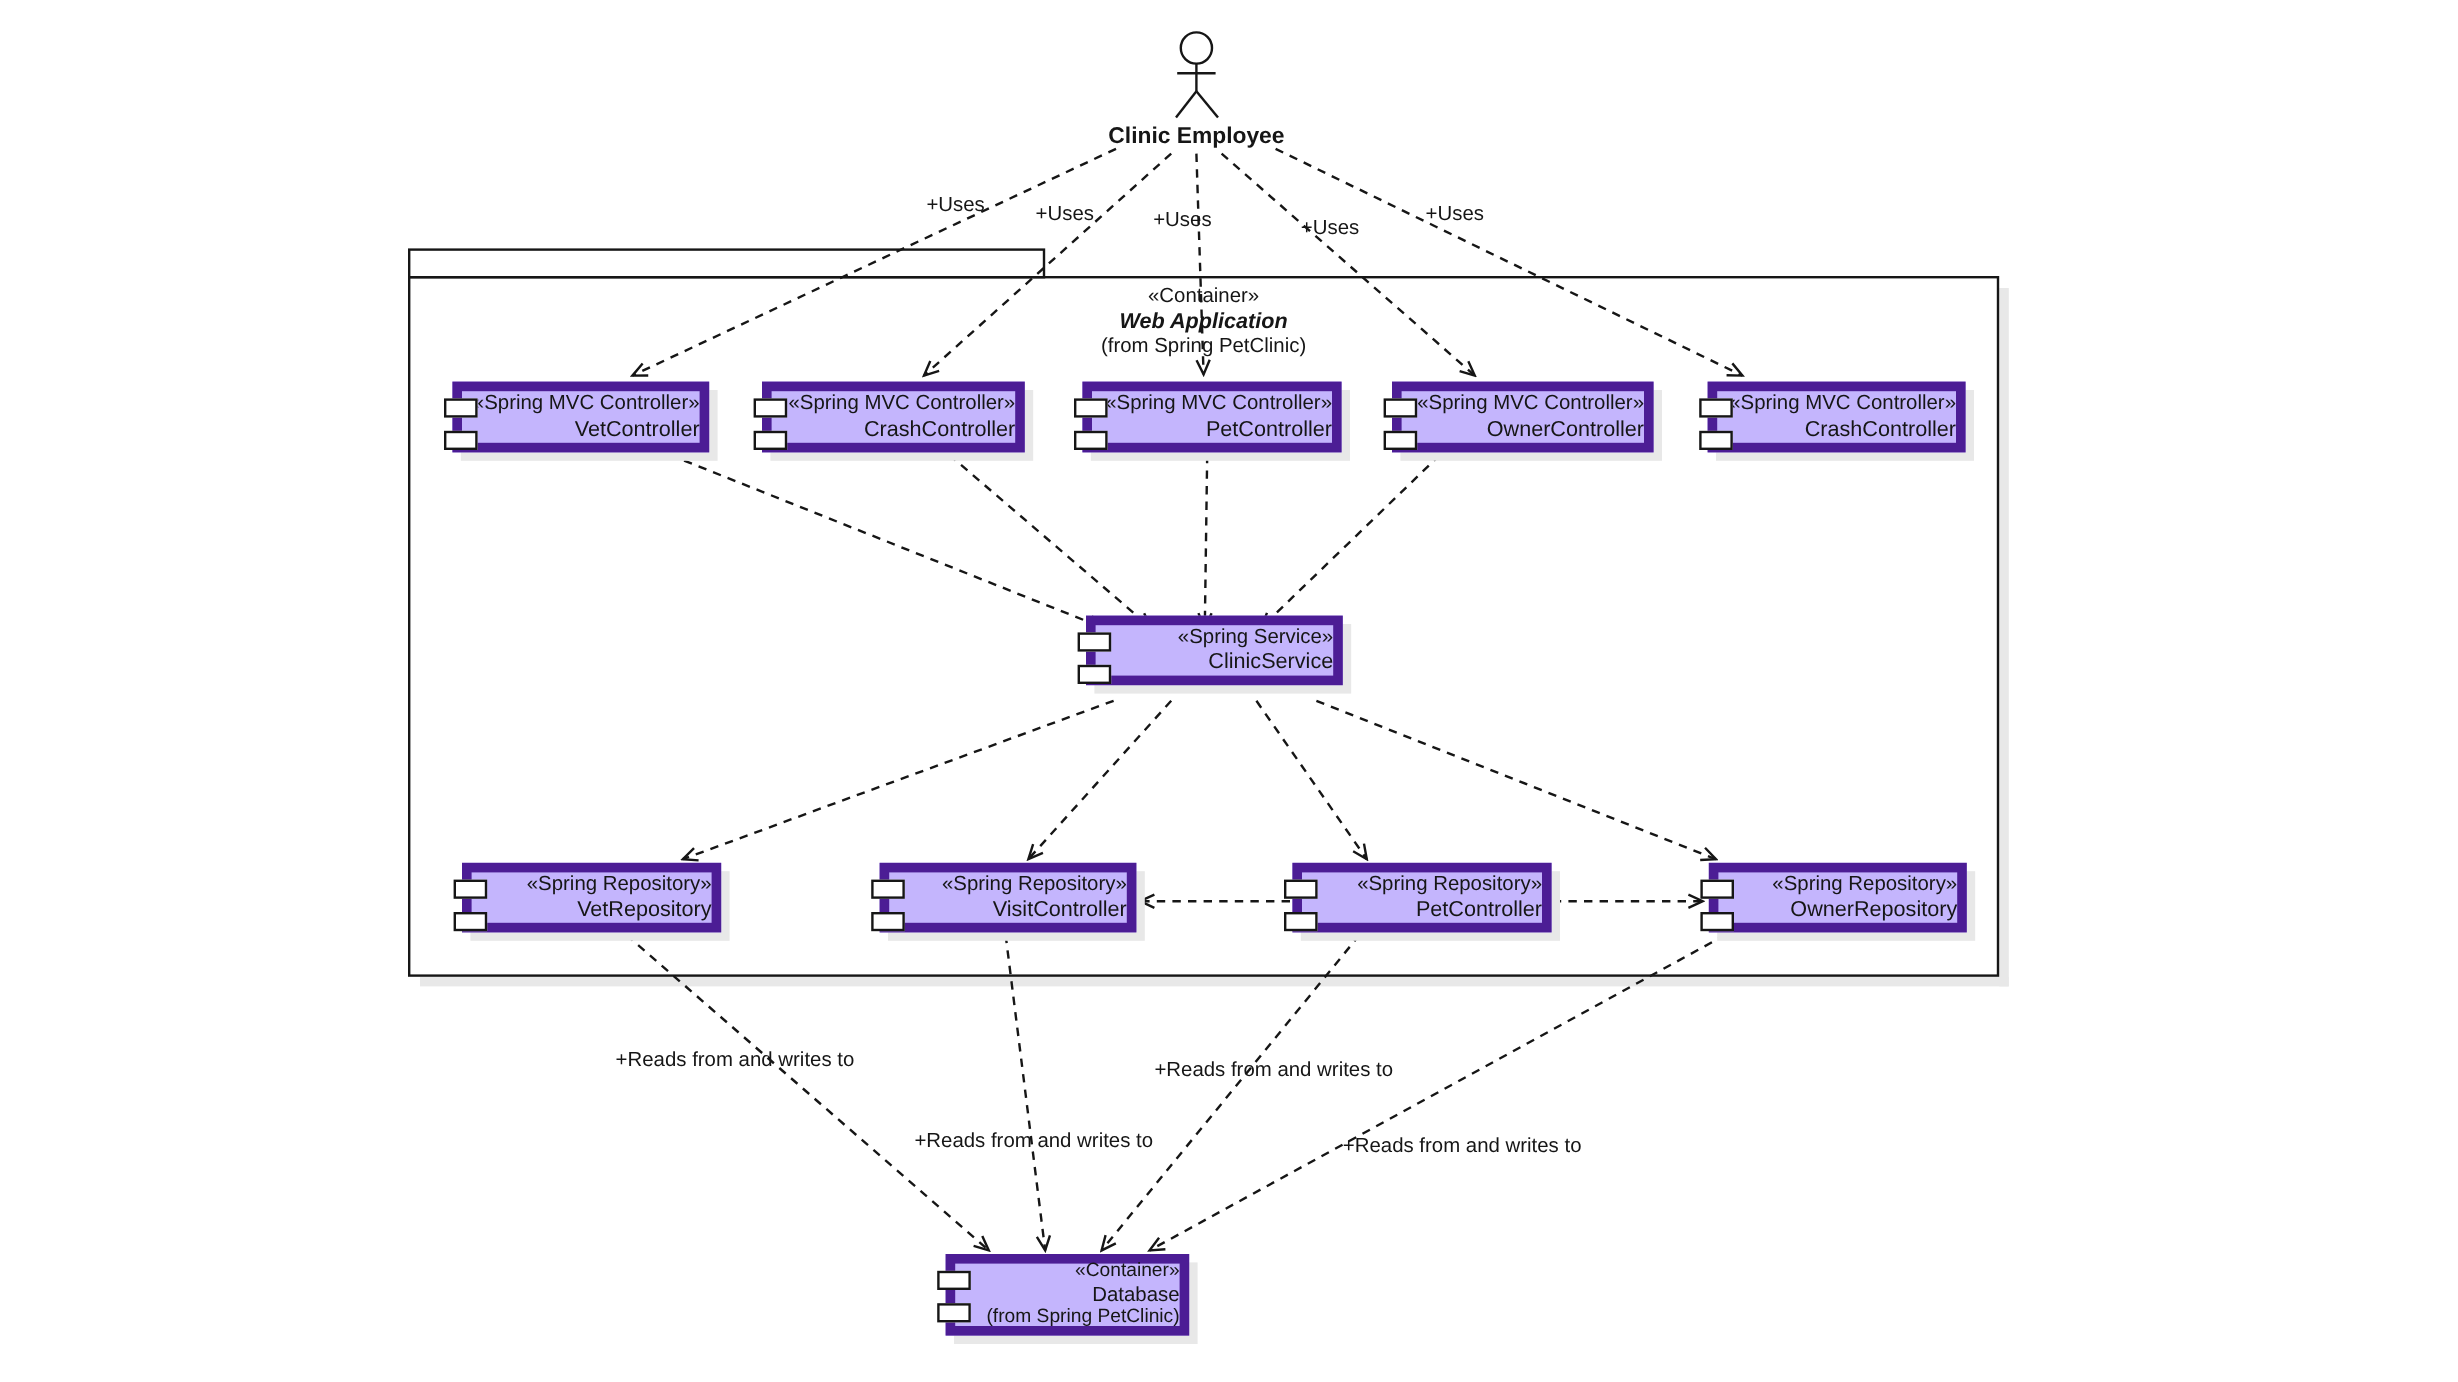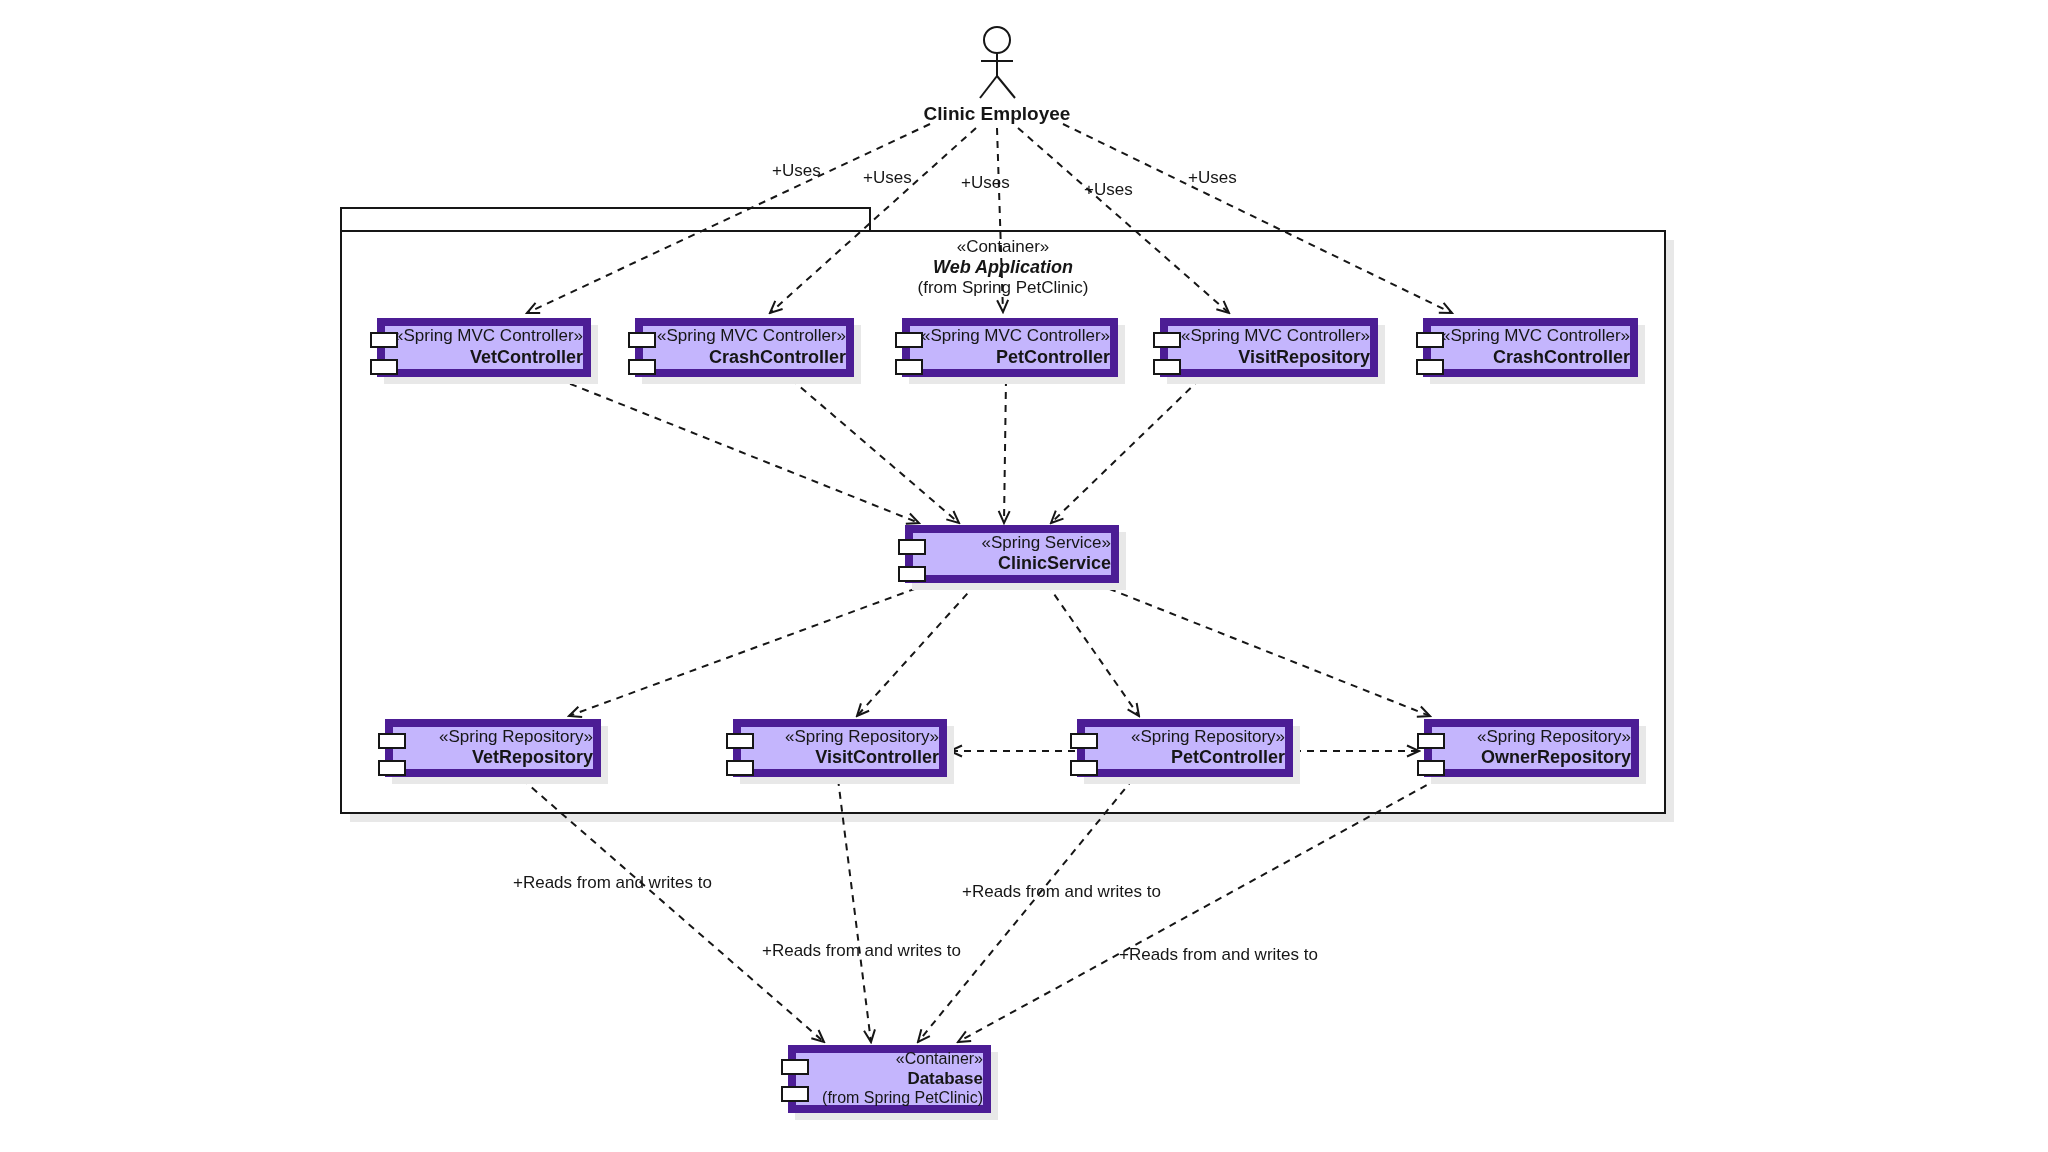--- a/index.html
+++ b/index.html
@@ -11,21 +11,21 @@
   .shadow-strip{position:absolute;background:#e8e8e8;z-index:0;}
 
   
   svg.edges{position:absolute;left:0;top:0;z-index:2;}
 
   
   .node{position:absolute;box-sizing:border-box;background:#c4b5fd;border:8px solid #4c1d95;
         box-shadow:7px 7px 0 #e8e8e8;display:flex;flex-direction:column;align-items:flex-end;
         justify-content:center;text-align:center;z-index:3;line-height:1.22;}
   .node .stereo{font-size:17px;}
-  .node .cname{font-size:18px;font-weight:bold;}
+  .node .cname{font-size:18px;font-weight:normal;}
   .node .origin{font-size:16px;}
   .node.three{line-height:1.18;}
   .node.three .stereo{font-size:16px;}
   .node.three .cname{font-size:17px;}
 
   
   .cicon{position:absolute;left:-15px;top:0;width:28px;height:100%;}
   .cicon i{position:absolute;left:0;width:24px;height:12px;background:#ffffff;
            border:2px solid #161616;display:block;}
   .cicon i:first-child{top:6px;}
@@ -130,32 +130,32 @@
       </span>
     <div class="stereo">«Spring MVC Controller»</div>
     <div class="cname">PetController</div>
   </div>
   <div class="node" style="left:1160px;top:318px;width:218px;height:59px;">
     <span class="cicon">
         <i></i>
         <i></i>
       </span>
     <div class="stereo">«Spring MVC Controller»</div>
-    <div class="cname">VisitRepository</div>
+    <div class="cname">OwnerController</div>
   </div>
   <div class="node" style="left:1423px;top:318px;width:215px;height:59px;">
     <span class="cicon">
         <i></i>
         <i></i>
       </span>
     <div class="stereo">«Spring MVC Controller»</div>
     <div class="cname">CrashController</div>
   </div>
 
-  <div class="node" style="left:905px;top:525px;width:214px;height:58px;">
+  <div class="node" style="left:905px;top:513px;width:214px;height:58px;">
     <span class="cicon">
         <i></i>
         <i></i>
       </span>
     <div class="stereo">«Spring Service»</div>
     <div class="cname">ClinicService</div>
   </div>
 
   <div class="node" style="left:385px;top:719px;width:216px;height:58px;">
     <span class="cicon">

